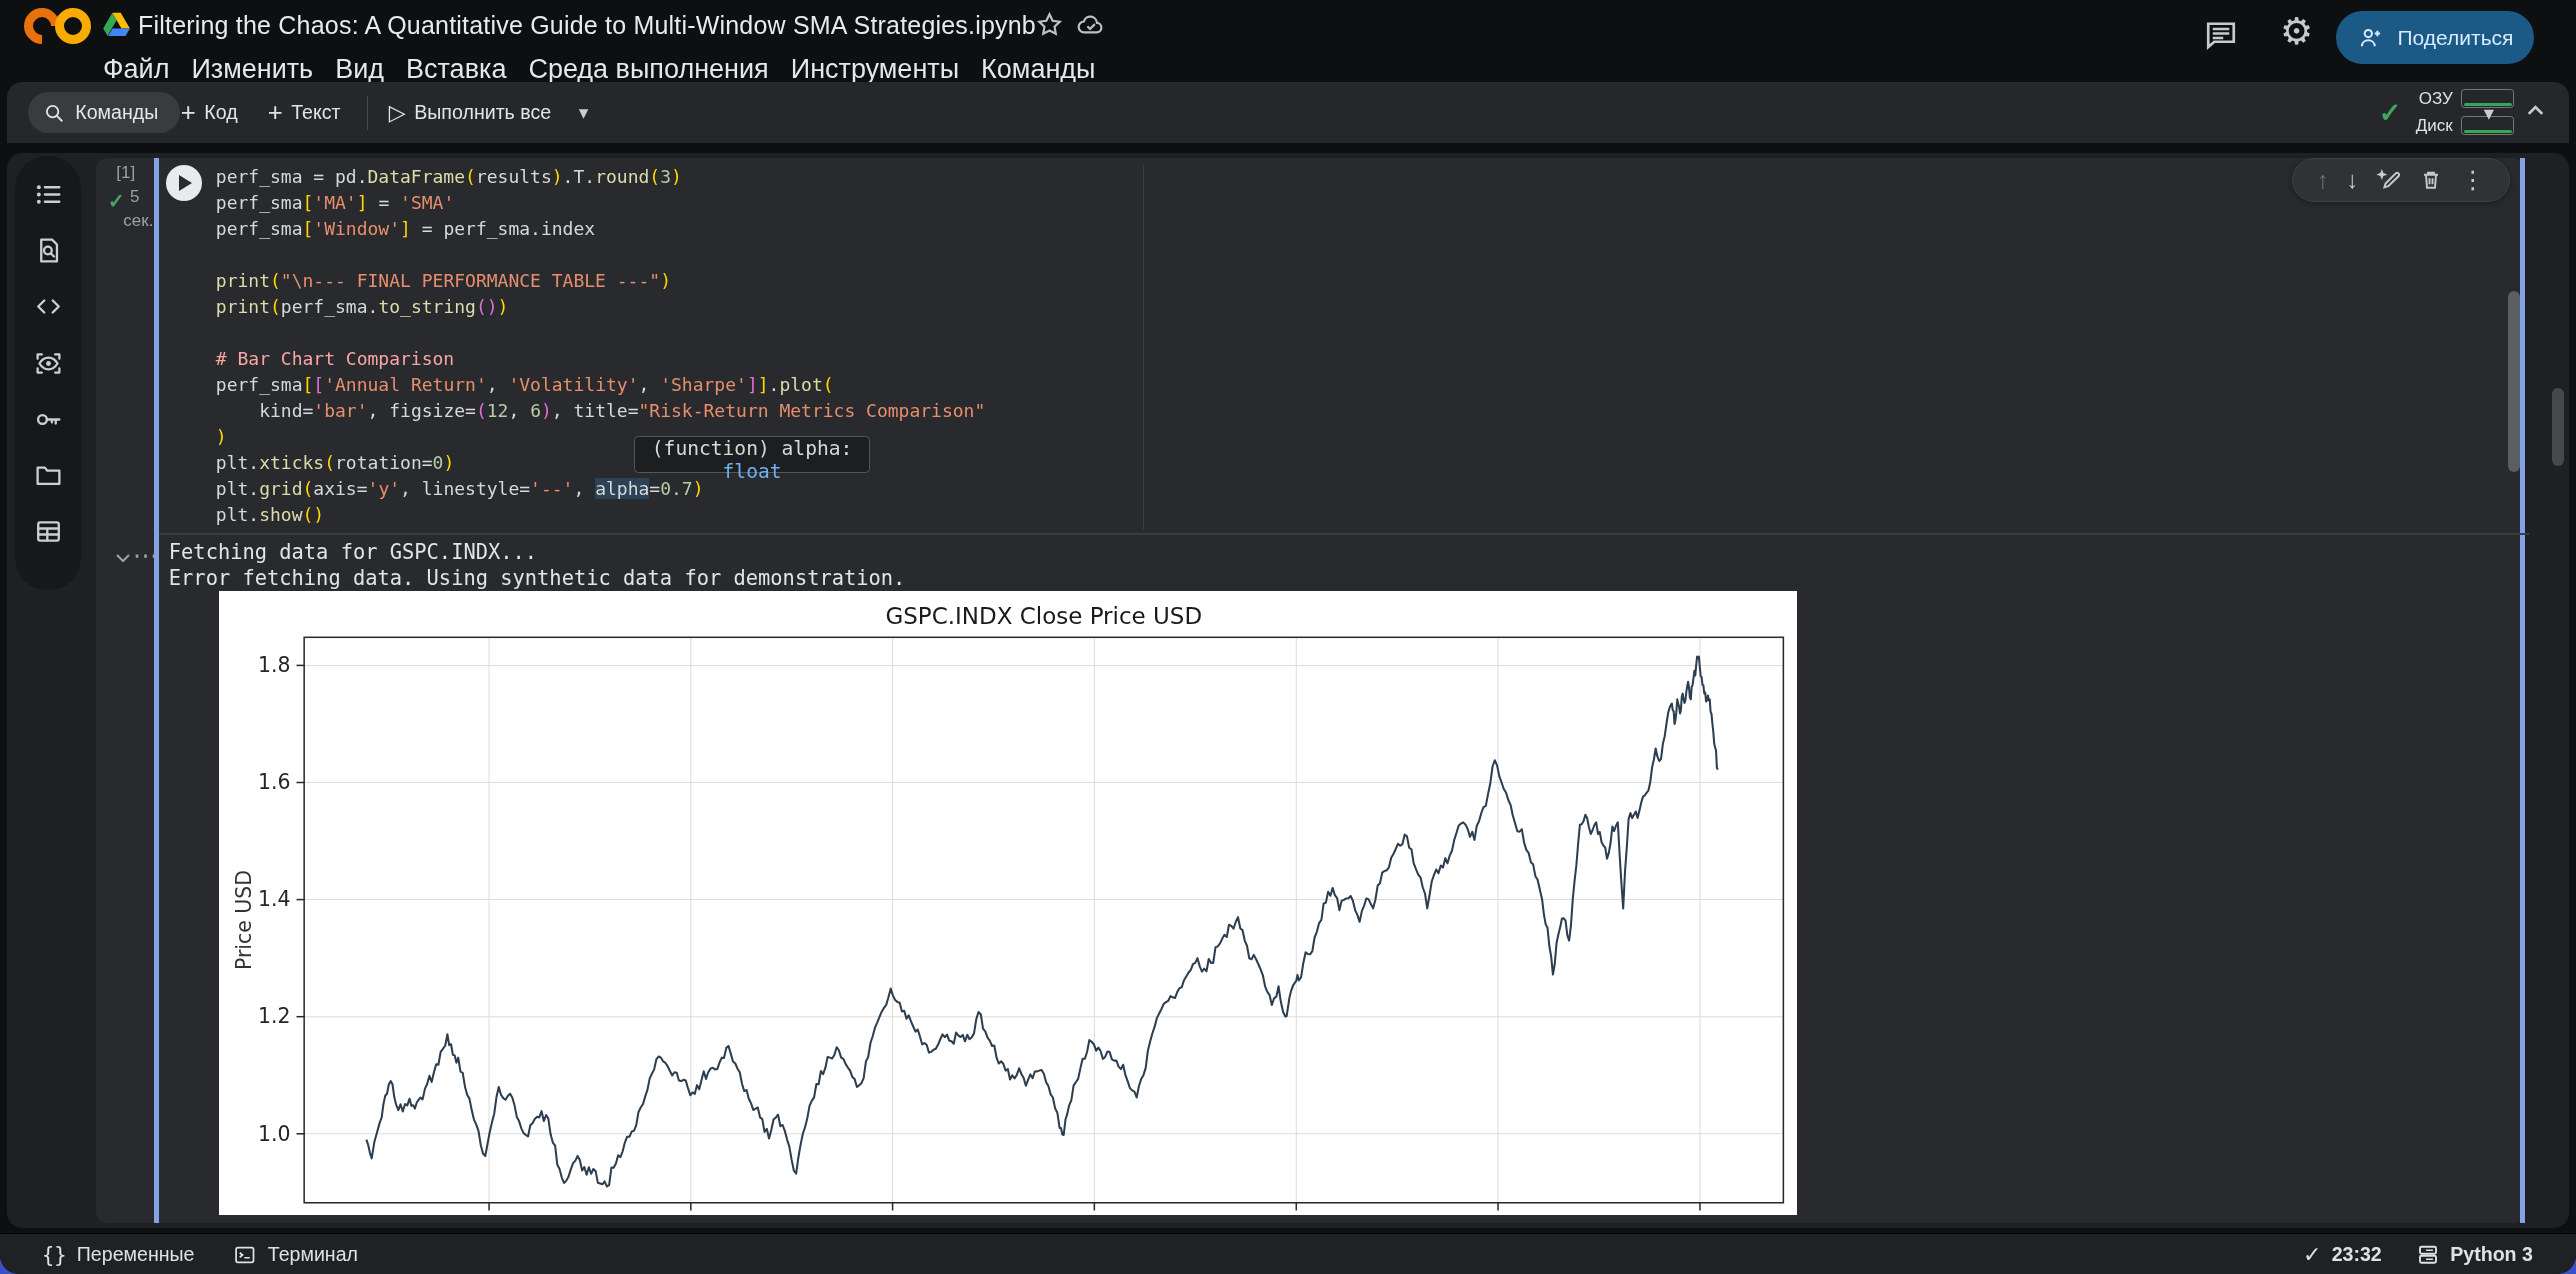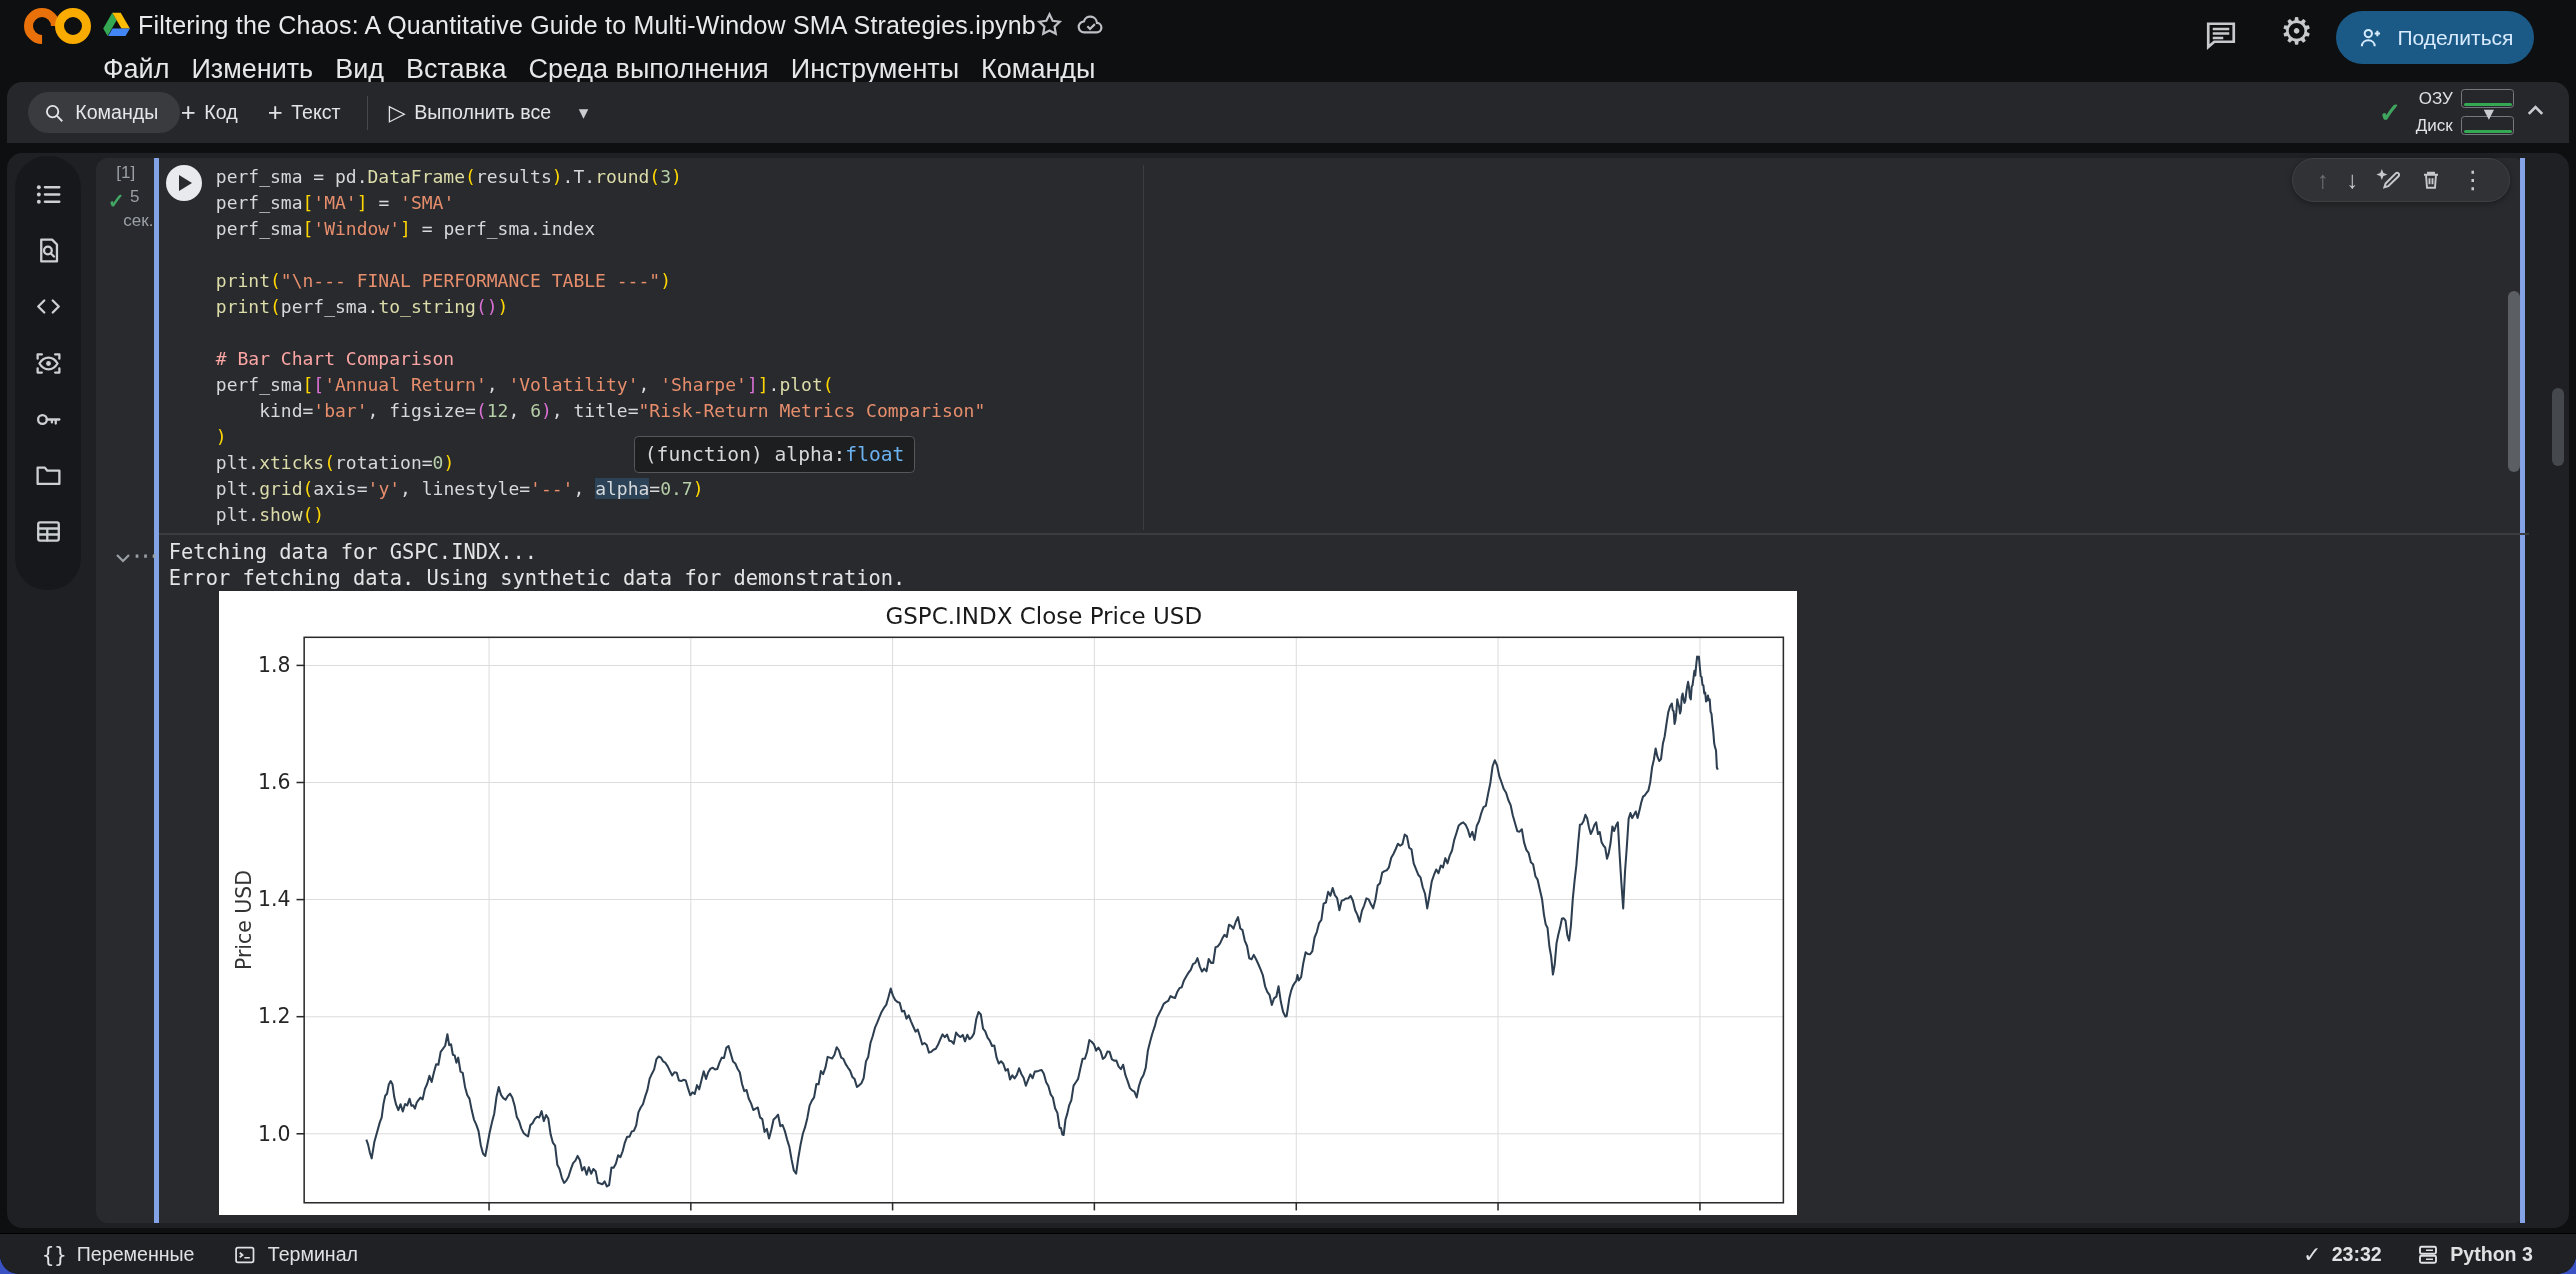--- a/index.html
+++ b/index.html
@@ -67,22 +67,22 @@
   .tok-n { color:#b5cea8; } .tok-c { color:#fca5a5; } .tok-y { color:#ffd700; }
   .tok-m { color:#da70d6; } .tok-h { color:#d6d8da; background:#2b4257; }
   .ed-vdiv { position:absolute; left:1047px; top:6.8px; width:1.7px; height:365px; background:#3c3d41; }
   .io-div { position:absolute; left:63px; top:375px; width:2370px; height:1.7px; background:#3b3c40; }
   .cell-toolbar { position:absolute; left:2196px; top:0px; width:218px; height:44px; background:#313236;
     border:0.9px solid #3f4044; border-radius:22px; box-shadow:0 1.7px 6.8px rgba(0,0,0,.35);
     display:flex; align-items:center; justify-content:space-around; padding:0 15.3px; }
   .ct-ic { color:#c6c9cc; font-size:24px; cursor:pointer; line-height:1; }
   .ct-ic.dim { color:#6e7175; }
   .tooltip { position:absolute; left:538px; top:278px; height:37px; background:#1d1e20; border:1.3px solid #55575b;
-    border-radius:4.3px; display:flex; align-items:center; padding:0 10px;
-    font-family:"DejaVu Sans Mono", monospace; font-size:19.6px; color:#d6d8da; z-index:5; }
+    border-radius:4.3px; display:flex; align-items:center; padding:0 17px;
+    font-family:"DejaVu Sans Mono", monospace; font-size:19.6px; color:#d6d8da; z-index:5;flex-direction:column; }
   .tooltip .type { color:#6cb2f0; }
 
   
   .out-chevron { position:absolute; left:15.3px; top:388px; color:#9aa0a6; cursor:pointer; }
   .out-dots { position:absolute; left:37px; top:382px; color:#9aa0a6; font-size:25.6px; cursor:pointer; letter-spacing:1.7px; }
   .out-text { position:absolute; left:73px; top:382px; font-family:"DejaVu Sans Mono", monospace;
     font-size:20.4px; line-height:25.6px; color:#e3e4e6; white-space:pre; }
   .chart-wrap { position:absolute; left:123px; top:433px; width:1578px; height:624px; background:#ffffff; }
 
   

